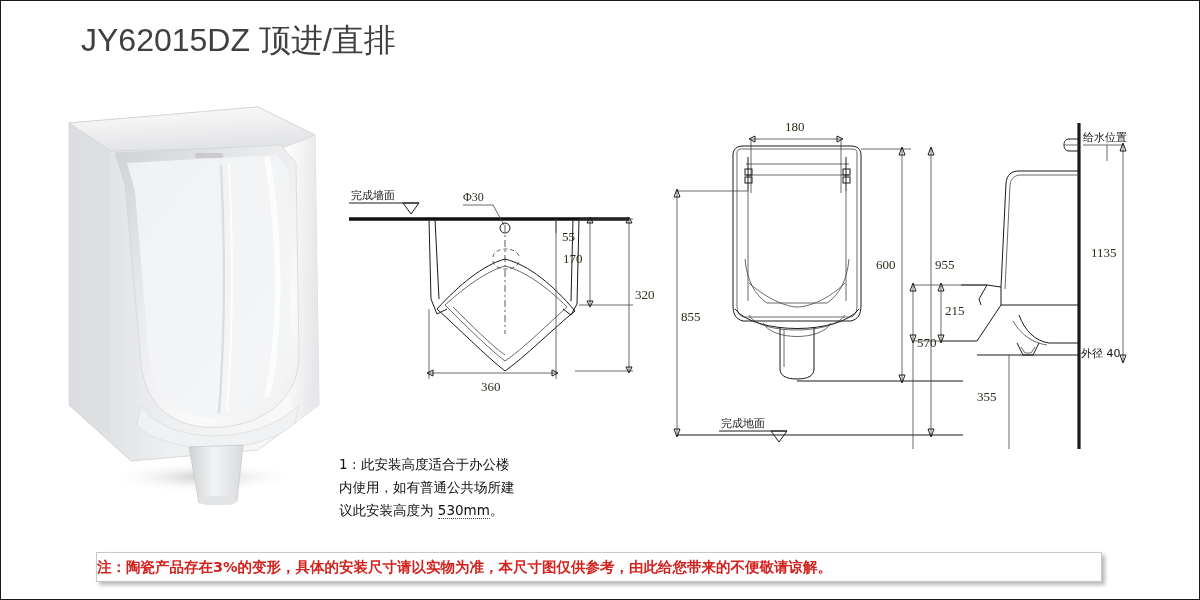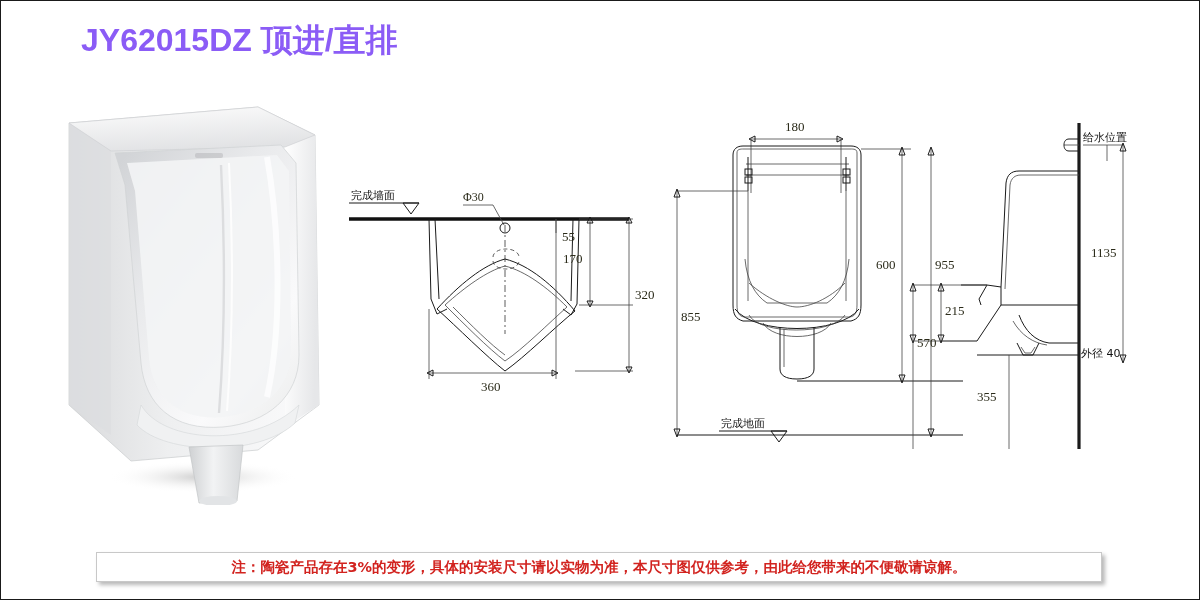--- a/index.html
+++ b/index.html
@@ -19,22 +19,22 @@
     box-sizing: border-box;
     overflow: hidden;
   }
 
   
   #title {
     position: absolute;
     left: 80px;
     top: 18px;
     font-size: 32px;
-    font-weight: bold;
-    color: #8b5cf6;
+    font-weight: normal;
+    color: #404040;
     letter-spacing: 0px;
     white-space: nowrap;
   }
 
   
   #photo-wrap {
     position: absolute;
     left: 52px;
     top: 104px;
     width: 290px;
@@ -61,21 +61,20 @@
     left: 95px;
     top: 551px;
     width: 1006px;
     height: 30px;
     border: 1px solid #c8c8c8;
     box-shadow: 3px 3px 4px rgba(0,0,0,0.28);
     background: #ffffff;
     box-sizing: border-box;
     display: flex;
     align-items: center;
-    justify-content: center;
   }
   #footer-note span {
     color: #d2231f;
     font-size: 14.5px;
     font-weight: bold;
     white-space: nowrap;
     font-family: "DejaVu Sans", "Liberation Sans", sans-serif;
   }
 
   
@@ -383,18 +382,23 @@
       </g>
       <line class="ln-t" x1="12" y1="232" x2="12" y2="340"></line>
 
       <g>
         <line class="ln-t" x1="108" y1="246" x2="108" y2="340"></line>
         <text class="dim-txt" x="76" y="292">355</text>
       </g>
     </svg>
   </div>
 
+  <div id="install-note">
+    <span class="nline">1：此安装高度适合于办公楼</span>
+    <span class="nline">内使用，如有普通公共场所建</span>
+    <span class="nline"><span>议此安装高度为 </span><span class="ul">530mm</span><span>。</span></span>
+  </div>
 
   <div id="footer-note">
     <span>注：陶瓷产品存在3%的变形，具体的安装尺寸请以实物为准，本尺寸图仅供参考，由此给您带来的不便敬请谅解。</span>
   </div>
 
 </div>
 
 </body></html>

